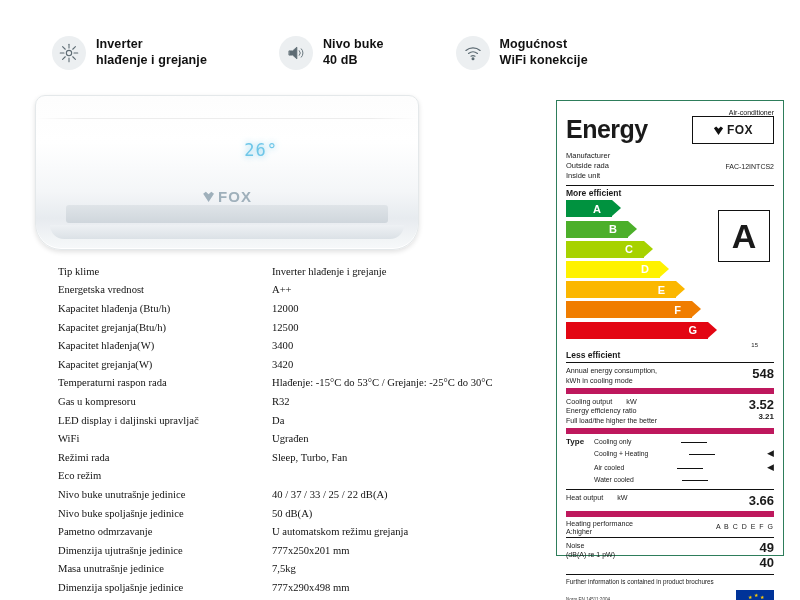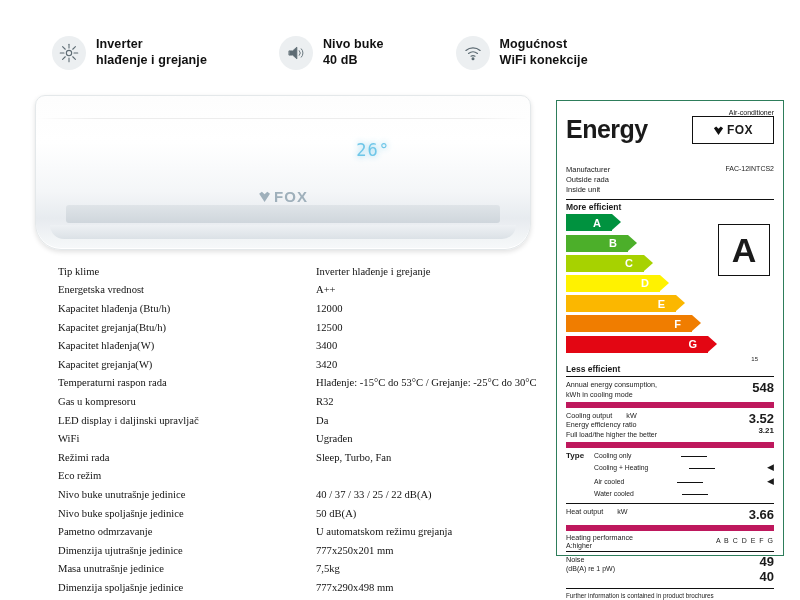--- a/index.html
+++ b/index.html
@@ -35,21 +35,21 @@
     font-weight: 600;
     letter-spacing: .1px;
     white-space: nowrap;
   }
   .feature-text .l2 { font-weight: 600; }
 
   
   .ac-wrap {
     position: absolute;
     left: 35px; top: 95px;
-    width: 496px; height: 155px;
+    width: 384px; height: 155px;
   }
   .ac-body {
     position: absolute; inset: 0;
     border-radius: 10px 10px 26px 26px;
     background: linear-gradient(180deg,#fdfdfd 0%, #ffffff 30%, #f4f6f8 62%, #e7ebef 80%, #f7f9fa 100%);
     box-shadow: 0 2px 5px rgba(0,0,0,.12), inset 0 -1px 0 #ffffff;
     border: 1px solid #e4e8ea;
     overflow: hidden;
   }
   .ac-top-line {
@@ -90,21 +90,21 @@
   .spec {
     position: absolute;
     left: 42px; top: 262px;
     width: 500px;
     font-size: 10.6px;
     color: #111;
     font-family: "Liberation Serif", serif;
   }
   .spec-row { display: flex; height: 18.6px; align-items: center; }
   .spec-label { width: 222px; padding-left: 16px; }
-  .spec-value { flex: 1; padding-left: 8px; margin-left: 44px; }
+  .spec-value { flex: 1; padding-left: 8px; }
 
   
   .energy {
     position: absolute;
     right: 16px; top: 100px;
     width: 228px; height: 456px;
     background: #ffffff;
     border: 1px solid #2e7d5b;
     padding: 8px 9px 7px 9px;
   }
@@ -113,21 +113,21 @@
   .en-title {
     font-size: 25px; font-weight: 700; letter-spacing: -0.5px; line-height: 1;
     margin-top: 1px;
   }
   .en-brand {
     border: 1px solid #111;
     width: 82px; height: 28px;
     display: flex; align-items: center; justify-content: center;
     gap: 3px; font-size: 12px; font-weight: 700; letter-spacing: .5px;
   }
-  .en-meta { display: flex; justify-content: space-between; margin-top: 21px; }
+  .en-meta { display: flex; justify-content: space-between; margin-top: 7px; align-items: center; }
   .en-meta-left { font-size: 7.5px; line-height: 1.35; }
   .en-meta-right { font-size: 7px; text-align: right; }
   .en-more {
     font-size: 8.5px; font-weight: 700; margin-top: 4px; border-top: 1px solid #111; padding-top: 2px;
   }
   .en-chart { position: relative; height: 150px; margin-top: 2px; }
   .en-bars { width: 160px; }
   .en-bar {
     height: 17px; margin-bottom: 3.2px;
     display: flex; align-items: center;

